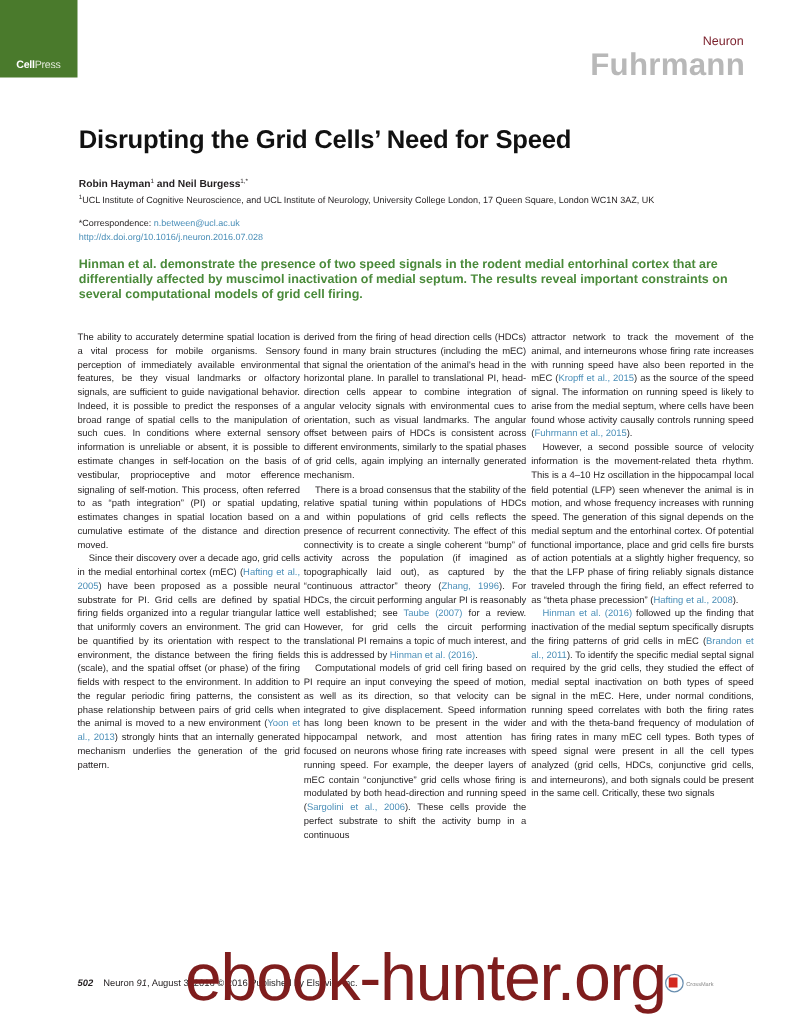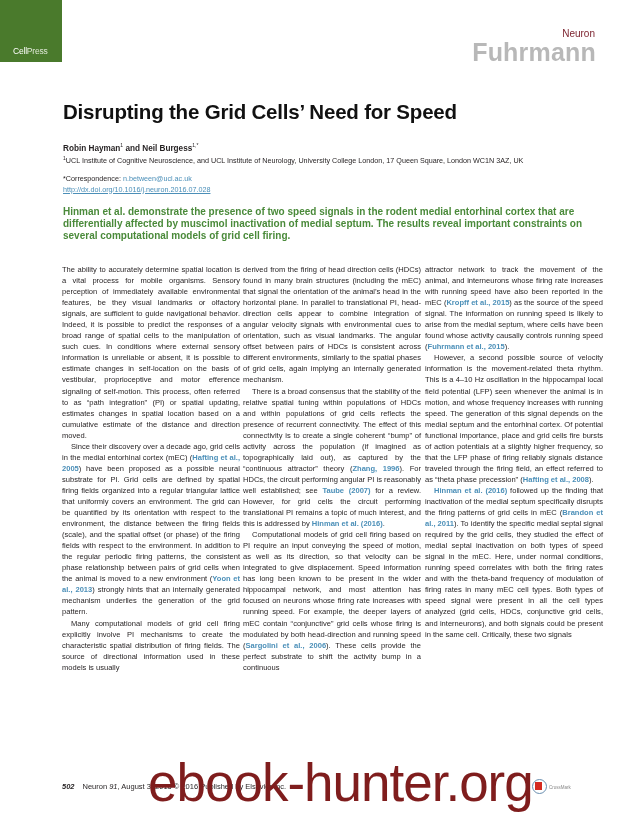--- a/index.html
+++ b/index.html
@@ -1,39 +1,39 @@
 <!DOCTYPE html>
 <html><head>
 <meta charset="utf-8">
 <style>
   html, body { margin: 0; padding: 0; background: #ffffff; }
   body { width: 628px; height: 816px; position: relative; overflow: hidden;
          font-family: "Liberation Sans", sans-serif; color: #231f20; }
   .cp-block { position: absolute; left: 0; top: 0; width: 62px; height: 62px; background: #4a7a2c; }
   .cp-label { position: absolute; left: 13px; top: 46px; font-size: 8.5px; color: #ffffff; letter-spacing: -0.2px; }
-  .cp-label b { font-weight: normal; }
+  .cp-label b { font-weight: bold; }
   .cp-label span.light { color: #dfe8d6; }
   .journal { position: absolute; right: 33px; top: 28px; font-size: 10px; color: #7a1f2b; }
   .section { position: absolute; right: 32px; top: 38px; font-size: 25px; font-weight: bold; color: #b8b8b8; letter-spacing: 0.2px; }
   .title { position: absolute; left: 63px; top: 100px; font-size: 20.5px; font-weight: bold; color: #111; letter-spacing: -0.2px; margin: 0; }
   .authors { position: absolute; left: 63px; top: 142px; font-size: 8.2px; font-weight: bold; color: #231f20; }
   .authors sup { font-size: 5px; font-weight: normal; }
   .affil { position: absolute; left: 63px; top: 153px; width: 500px; font-size: 7.2px; line-height: 10.5px; color: #231f20; }
   .affil sup { font-size: 5px; }
   .corr { position: absolute; left: 63px; top: 174px; font-size: 7.2px; line-height: 10.5px; color: #231f20; }
   .corr a, .doi { color: #4b8fb8; text-decoration: none; }
-  .doi { position: absolute; left: 63px; top: 184.5px; font-size: 7.2px; text-decoration: underline; }
+  .doi { position: absolute; left: 63px; top: 184.5px; font-size: 7.2px; }
   .abstract { position: absolute; left: 63px; top: 206px; width: 520px; font-size: 10px; line-height: 12px; color: #4a8a3a; font-weight: bold; }
   .col { position: absolute; top: 264px; width: 178px; font-size: 7.55px; line-height: 11.05px; color: #231f20; text-align: justify; }
   .col p { margin: 0; text-indent: 0; }
   .col p.ind { text-indent: 9px; }
   .c1 { left: 62px; }
   .c2 { left: 243px; }
   .c3 { left: 425px; }
-  .cite { color: #4b8fb8; font-weight: bold; }
+  .cite { color: #4b8fb8; }
   .footer { position: absolute; left: 62px; top: 782px; font-size: 7.5px; color: #231f20; }
   .footer .pg { font-weight: bold; margin-right: 8px; font-style: italic; }
   .footer i { font-style: italic; }
   .crossmark { position: absolute; left: 532px; top: 779px; width: 13px; height: 13px; border-radius: 50%; border: 1.5px solid #6a8fb0; background: #ffffff; }
   .crossmark::after { content: ""; position: absolute; left: 2px; top: 2px; width: 7px; height: 8px; background: #d42a20; }
   .crossmark-label { position: absolute; left: 549px; top: 785px; font-size: 4.5px; color: #888; }
   .watermark { position: absolute; left: 148px; top: 756px; font-size: 53px; font-weight: normal; color: #7f1d1d; letter-spacing: -1px; line-height: 1; white-space: nowrap; }
 </style>
 </head>
 <body>
@@ -55,21 +55,20 @@
 
 <div class="corr"><span>*Correspondence: </span><a>n.between@ucl.ac.uk</a></div>
 
 <a class="doi">http://dx.doi.org/10.1016/j.neuron.2016.07.028</a>
 
 <div class="abstract">Hinman et al. demonstrate the presence of two speed signals in the rodent medial entorhinal cortex that are differentially affected by muscimol inactivation of medial septum. The results reveal important constraints on several computational models of grid cell firing.</div>
 
 <div class="col c1">
   <p>The ability to accurately determine spatial location is a vital process for mobile organisms. Sensory perception of immediately available environmental features, be they visual landmarks or olfactory signals, are sufficient to guide navigational behavior. Indeed, it is possible to predict the responses of a broad range of spatial cells to the manipulation of such cues. In conditions where external sensory information is unreliable or absent, it is possible to estimate changes in self-location on the basis of vestibular, proprioceptive and motor efference signaling of self-motion. This process, often referred to as “path integration” (PI) or spatial updating, estimates changes in spatial location based on a cumulative estimate of the distance and direction moved.</p>
   <p class="ind"><span>Since their discovery over a decade ago, grid cells in the medial entorhinal cortex (mEC) (</span><a class="cite">Hafting et al., 2005</a><span>) have been proposed as a possible neural substrate for PI. Grid cells are defined by spatial firing fields organized into a regular triangular lattice that uniformly covers an environment. The grid can be quantified by its orientation with respect to the environment, the distance between the firing fields (scale), and the spatial offset (or phase) of the firing fields with respect to the environment. In addition to the regular periodic firing patterns, the consistent phase relationship between pairs of grid cells when the animal is moved to a new environment (</span><a class="cite">Yoon et al., 2013</a><span>) strongly hints that an internally generated mechanism underlies the generation of the grid pattern.</span></p>
-  <p class="ind">Many computational models of grid cell firing explicitly involve PI mechanisms to create the characteristic spatial distribution of firing fields. The source of directional information used in these models is usually</p>
 </div>
 
 <div class="col c2">
   <p>derived from the firing of head direction cells (HDCs) found in many brain structures (including the mEC) that signal the orientation of the animal’s head in the horizontal plane. In parallel to translational PI, head-direction cells appear to combine integration of angular velocity signals with environmental cues to orientation, such as visual landmarks. The angular offset between pairs of HDCs is consistent across different environments, similarly to the spatial phases of grid cells, again implying an internally generated mechanism.</p>
   <p class="ind"><span>There is a broad consensus that the stability of the relative spatial tuning within populations of HDCs and within populations of grid cells reflects the presence of recurrent connectivity. The effect of this connectivity is to create a single coherent “bump” of activity across the population (if imagined as topographically laid out), as captured by the “continuous attractor” theory (</span><a class="cite">Zhang, 1996</a><span>). For HDCs, the circuit performing angular PI is reasonably well established; see </span><a class="cite">Taube (2007)</a><span> for a review. However, for grid cells the circuit performing translational PI remains a topic of much interest, and this is addressed by </span><a class="cite">Hinman et al. (2016)</a><span>.</span></p>
   <p class="ind"><span>Computational models of grid cell firing based on PI require an input conveying the speed of motion, as well as its direction, so that velocity can be integrated to give displacement. Speed information has long been known to be present in the wider hippocampal network, and most attention has focused on neurons whose firing rate increases with running speed. For example, the deeper layers of mEC contain “conjunctive” grid cells whose firing is modulated by both head-direction and running speed (</span><a class="cite">Sargolini et al., 2006</a><span>). These cells provide the perfect substrate to shift the activity bump in a continuous</span></p>
 </div>
 
 <div class="col c3">
   <p><span>attractor network to track the movement of the animal, and interneurons whose firing rate increases with running speed have also been reported in the mEC (</span><a class="cite">Kropff et al., 2015</a><span>) as the source of the speed signal. The information on running speed is likely to arise from the medial septum, where cells have been found whose activity causally controls running speed (</span><a class="cite">Fuhrmann et al., 2015</a><span>).</span></p>

